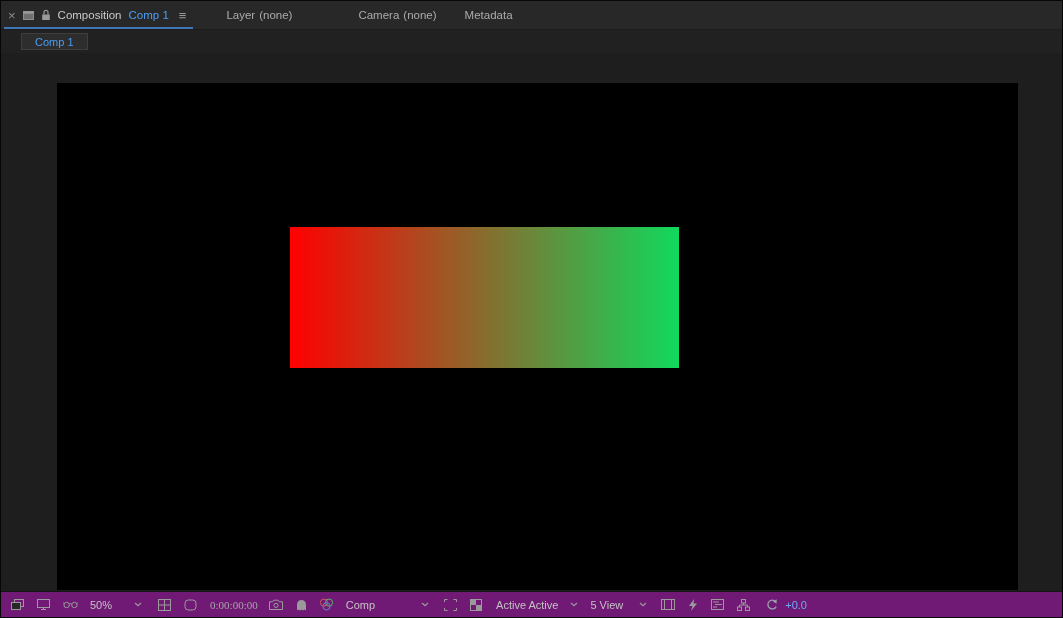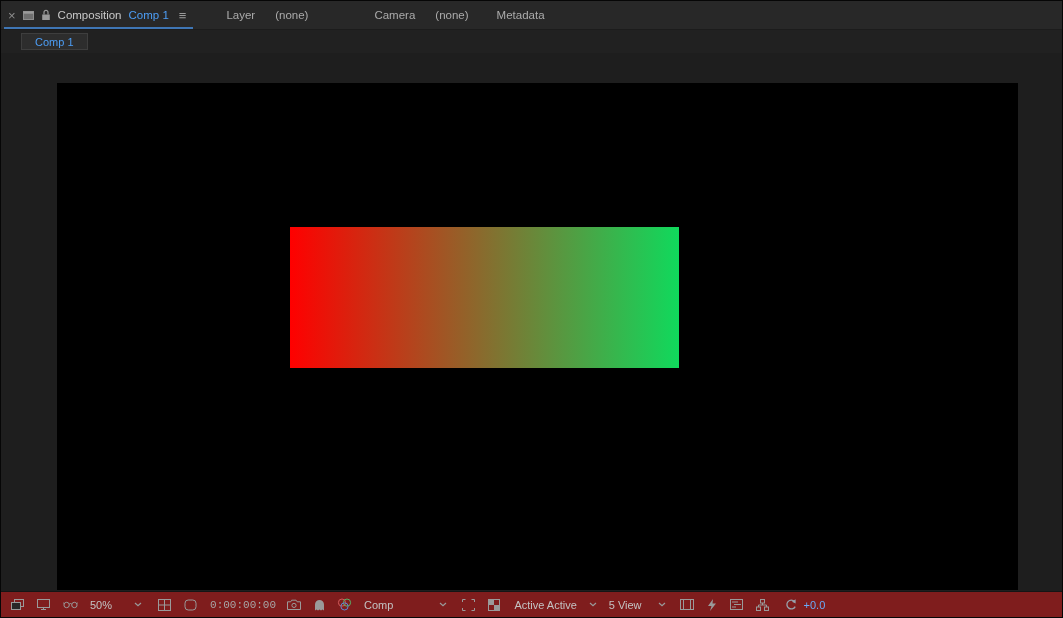--- a/index.html
+++ b/index.html
@@ -8,41 +8,41 @@
   .app{position:relative;width:1063px;height:618px;background:#232323;border:1px solid #060606;display:flex;flex-direction:column;overflow:hidden}
 
   
   .tabbar{flex:0 0 29px;background:#282828;display:flex;align-items:center;font-size:11.5px;color:#b3b3b3;border-bottom:1px solid #1c1c1c}
   .ptab{position:relative;height:100%;display:flex;align-items:center;gap:7px;padding:0 10px 0 7px;cursor:default}
   .ptab .underline{position:absolute;left:3px;right:3px;bottom:0;height:2px;background:#3f76b5}
   .close-x{font-size:13px;color:#8d8d8d;line-height:1}
   .comp-label{color:#c9c9c9}
   .comp-name{color:#4d9ef6}
   .menu-glyph{font-size:13px;color:#9a9a9a;margin-left:3px;line-height:1}
-  .tab{display:flex;align-items:center;gap:20px;color:#ababab;height:100%;cursor:default}
+  .tab{display:flex;align-items:center;gap:4px;color:#ababab;height:100%;cursor:default}
   .t-layer{margin-left:30px}
   .t-footage{margin-left:66px}
   .t-metadata{margin-left:28px}
 
   
   .comp-strip{flex:0 0 23px;background:#212121;display:flex;align-items:center;padding-left:20px}
   .comp-chip{height:17px;padding:0 13px;background:#2d2d2d;border:1px solid #3e3e3e;color:#4d9ef6;font-size:11px;display:flex;align-items:center;cursor:default}
 
   
   .viewer{flex:1 1 auto;position:relative;background:#1e1e1e;overflow:hidden}
   .comp-area{position:absolute;left:56px;top:30px;width:961px;bottom:1px;background:#000}
   .gradient-layer{position:absolute;left:233px;top:144px;width:389px;height:141px}
 
   
-  .toolbar{flex:0 0 26px;background:#7f1d1d;border-top:1px solid #151515;display:flex;align-items:center;padding:0 6px;font-size:11px;color:#bdbdbd;white-space:nowrap}
+  .toolbar{flex:0 0 26px;background:#701a75;border-top:1px solid #151515;display:flex;align-items:center;padding:0 6px;font-size:11px;color:#bdbdbd;white-space:nowrap}
   .tb{display:flex;align-items:center;height:20px}
   .icon-btn{padding:0 2px}
   .dd{display:flex;align-items:center;height:20px;cursor:default}
   .dd .lbl{color:#c3c3c3}
-  .timecode{font-family:Liberation Mono, monospace;font-size:11px;color:#a6a6a6}
+  .timecode{font-family:Liberation Serif, serif;font-size:11px;color:#a6a6a6}
   .exposure-val{color:#6aabf7}
   svg{display:block}
 </style>
 </head>
 <body>
 
 <div class="app">
 
   <div class="tabbar">
     <div class="ptab">

